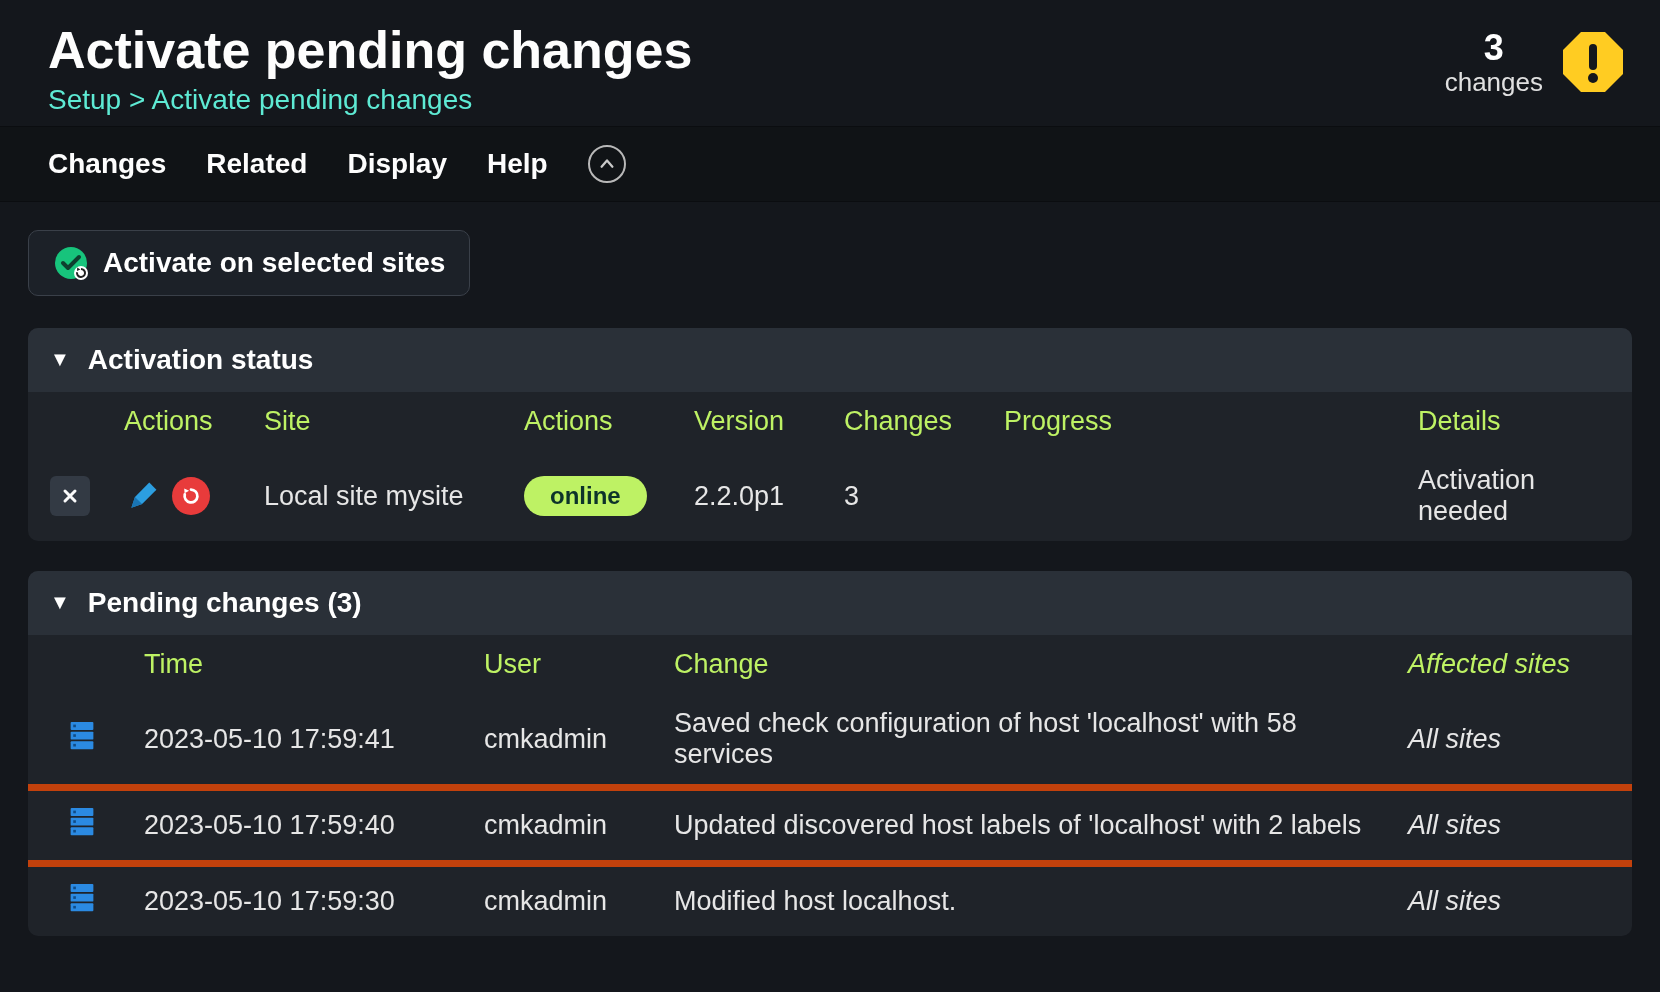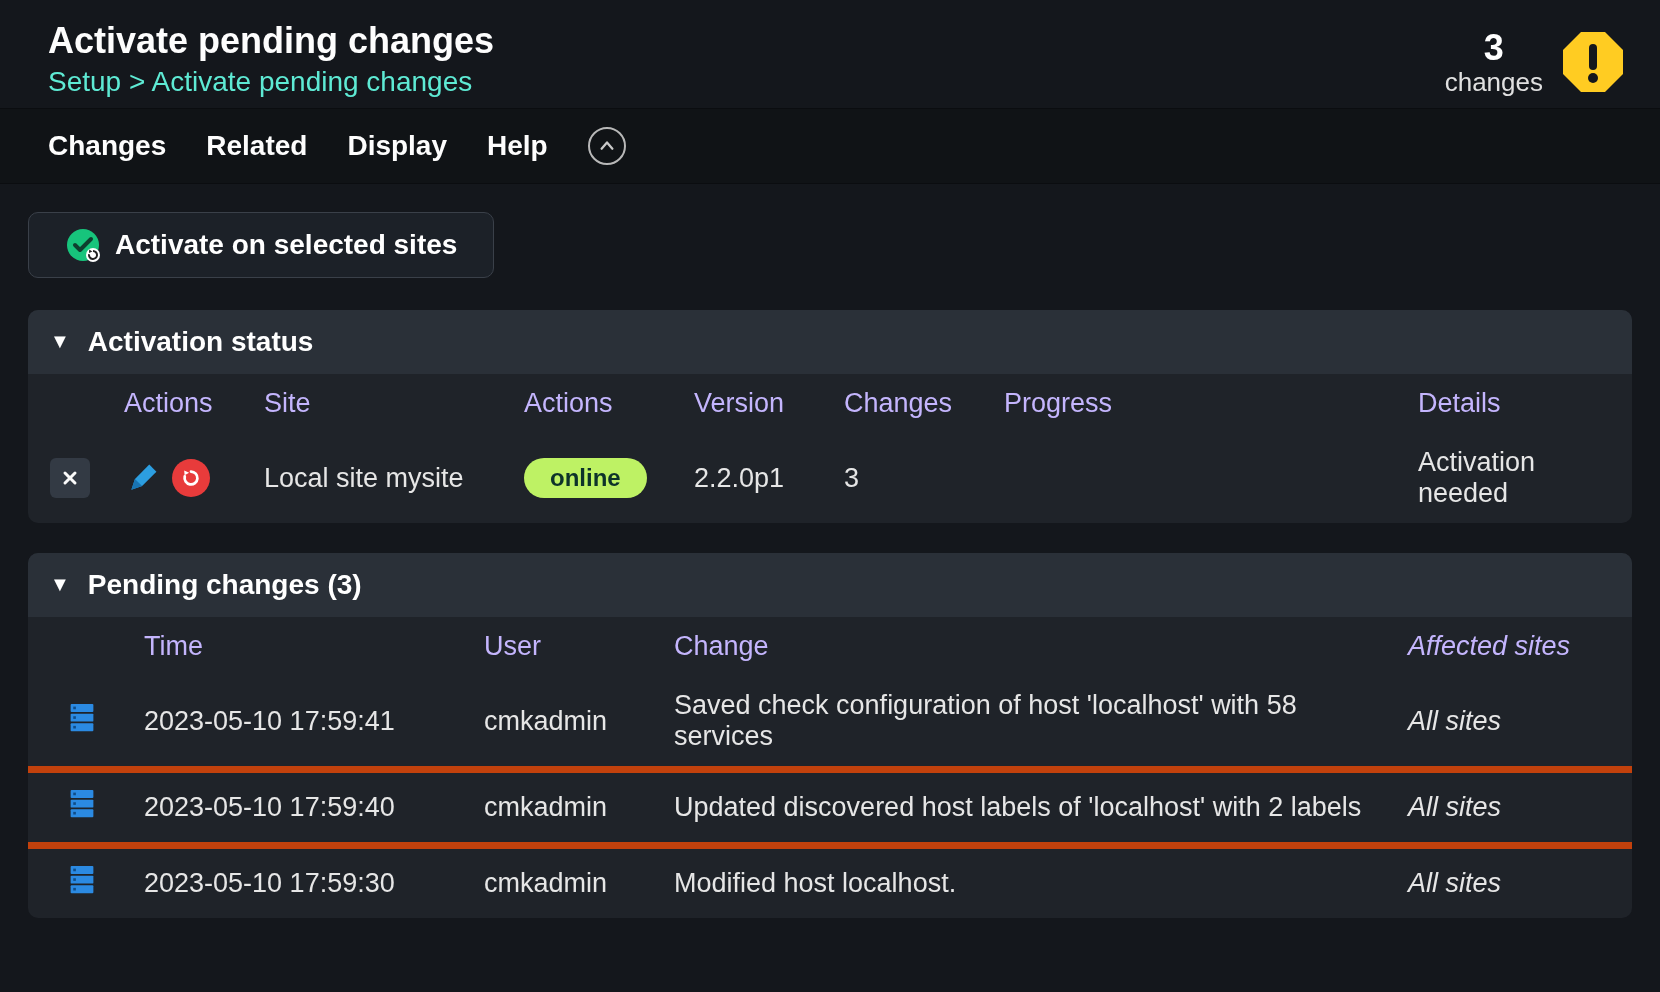--- a/index.html
+++ b/index.html
@@ -14,21 +14,21 @@
 
   
   .header {
     display: flex;
     align-items: flex-start;
     justify-content: space-between;
     padding: 20px 35px 10px 48px;
   }
   .header-left { display: flex; flex-direction: column; }
   .page-title {
-    font-size: 36px;
+    font-size: 52px;
     font-weight: 700;
     color: #fdfdfd;
     margin-bottom: 4px;
   }
   .breadcrumb {
     font-size: 28px;
     color: #5eead4;
   }
   .header-right {
     display: flex;
@@ -82,21 +82,21 @@
 
   
   .toolbar { padding: 28px 28px 32px 28px; }
   .activate-btn {
     display: inline-flex;
     align-items: center;
     gap: 14px;
     background: #1c2128;
     border: 1px solid #3a4049;
     border-radius: 10px;
-    padding: 14px 36px;
+    padding: 14px 24px;
     font-size: 28px;
     font-weight: 700;
     color: #fff;
     cursor: pointer;
   }
   .activate-icon {
     width: 36px;
     height: 36px;
     position: relative;
   }
@@ -121,21 +121,21 @@
   }
   .panel-header .tri {
     font-size: 20px;
     transform: translateY(-1px);
   }
 
   table { width: 100%; border-collapse: collapse; }
   th {
     text-align: left;
     font-weight: 400;
-    color: #c4b5fd;
+    color: #bef264;
     font-size: 27px;
     padding: 14px 16px;
     background: #1f2329;
   }
   td {
     font-size: 27px;
     color: #e6e6e6;
     padding: 14px 16px;
     vertical-align: middle;
   }

